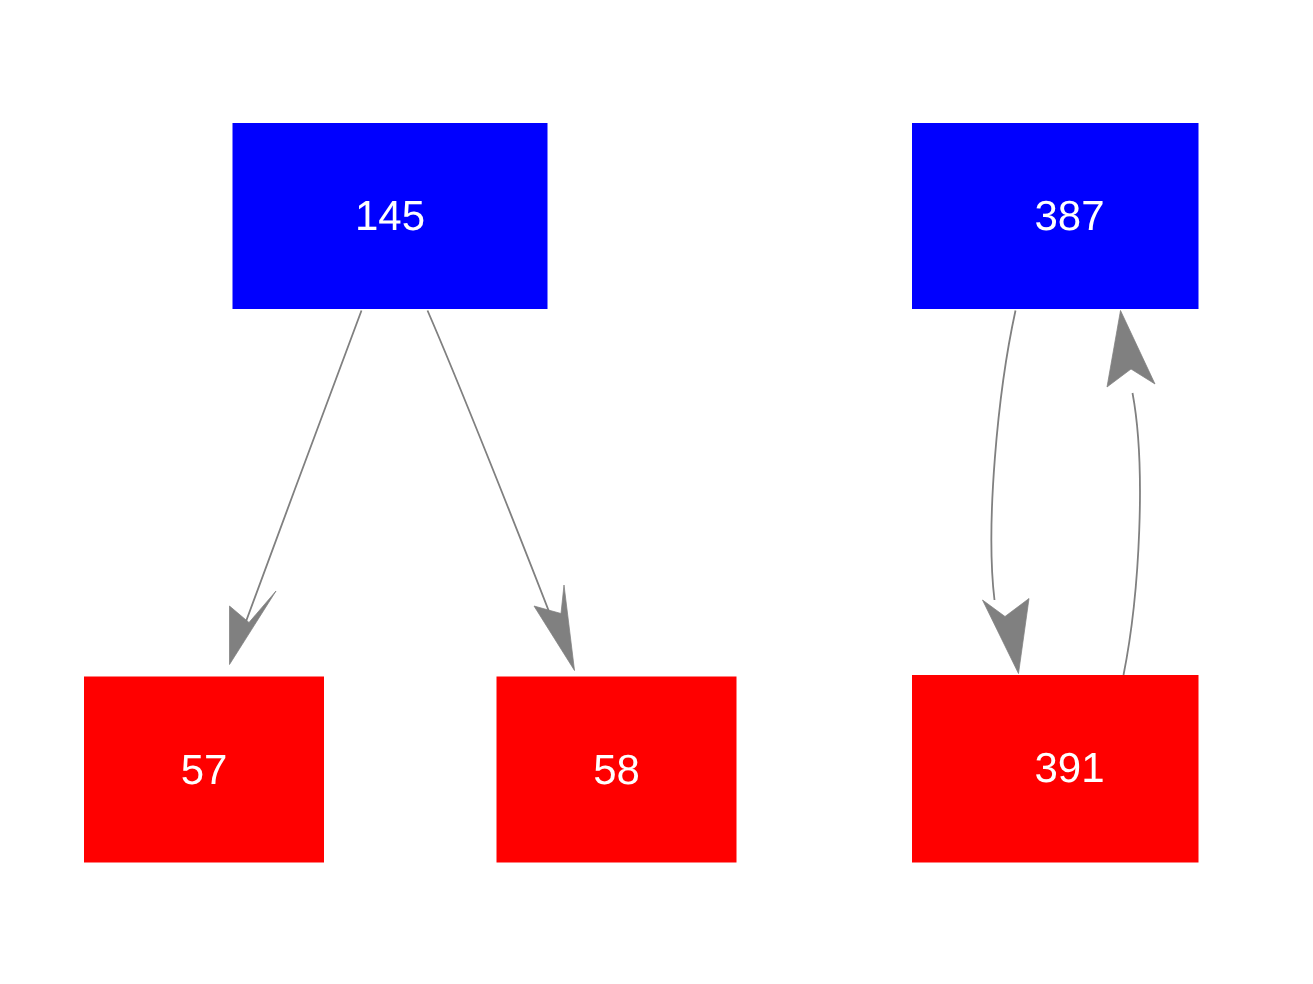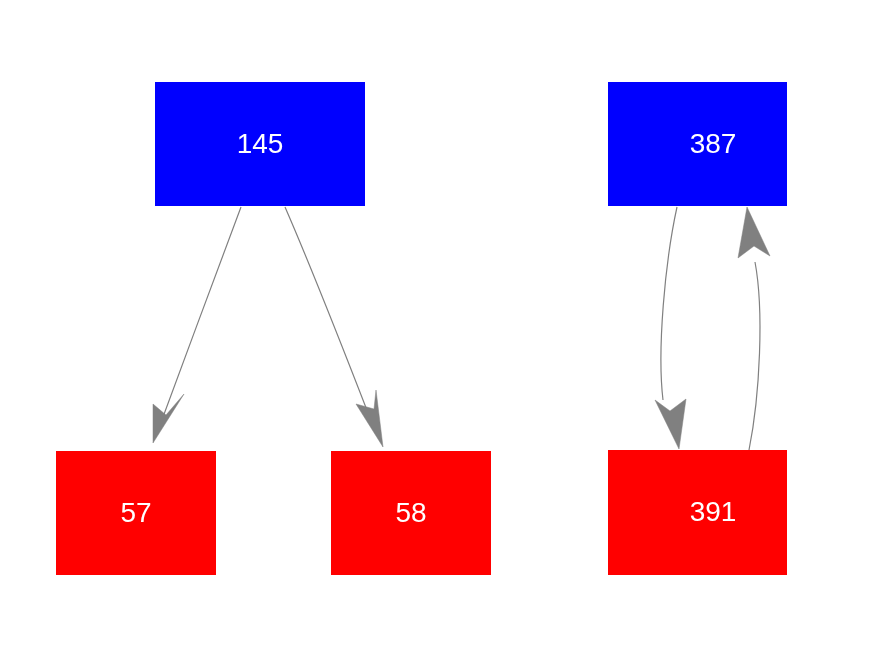--- a/index.html
+++ b/index.html
@@ -10,20 +10,21 @@
   }
   body {
     font-family: "Liberation Sans", sans-serif;
   }
   #canvas {
     position: relative;
     width: 787px;
     height: 656px;
     background: #ffffff;
     overflow: hidden;
+    padding-left: 12px;
   }
   #graph-svg {
     position: absolute;
     left: 0;
     top: 0;
     width: 875px;
     height: 656px;
     display: block;
   }
   .node-label {

